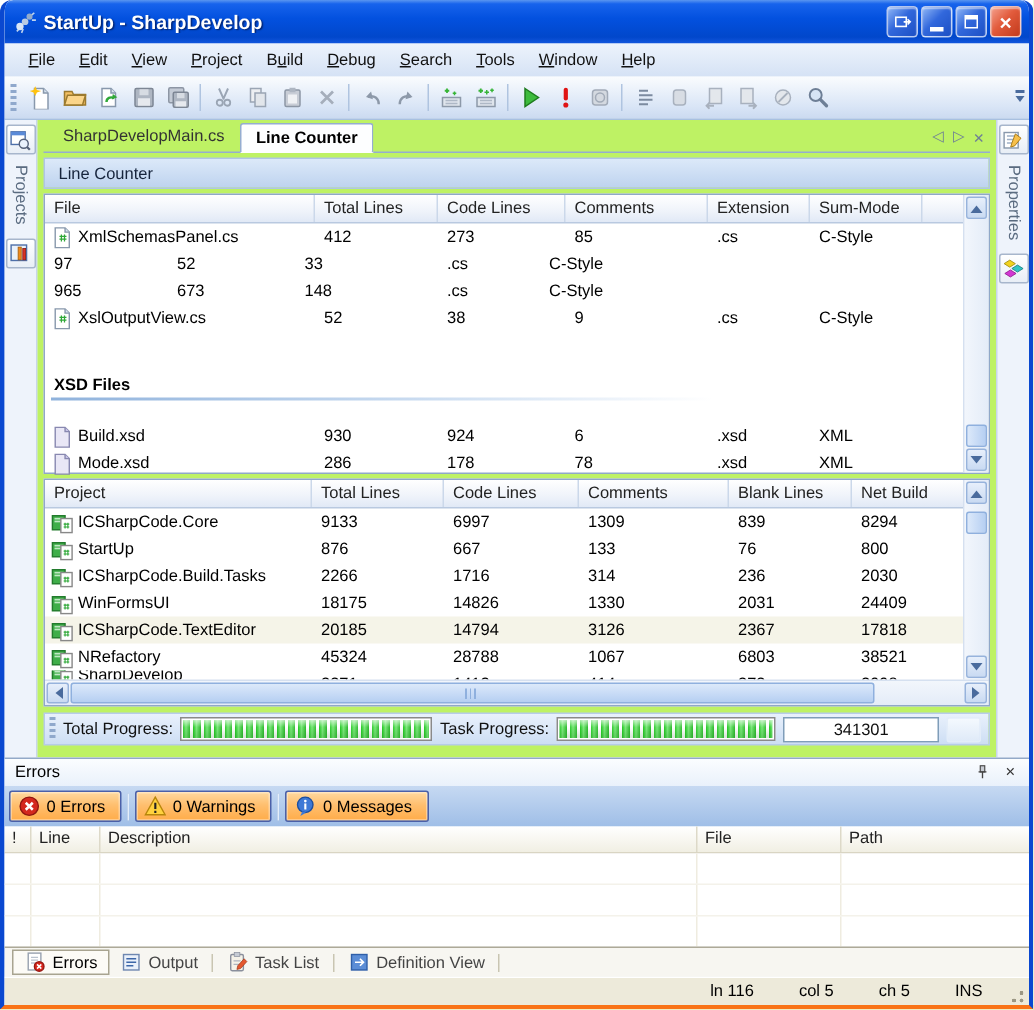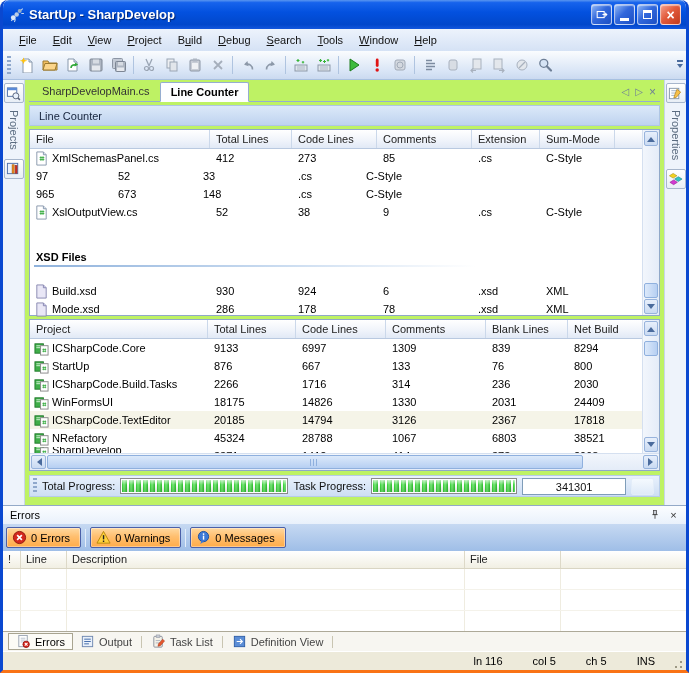--- a/index.html
+++ b/index.html
@@ -756,20 +756,21 @@
             <circle cx="8.05" cy="4.3" r=".95" fill="#fff"></circle>
           </svg>
         <span>0 Messages</span>
       </span>
     </div>
     <div class="ep-thead">
       <span class="ehc ec1">!</span>
       <span class="ehc ec2">Line</span>
       <span class="ehc ec3">Description</span>
       <span class="ehc ec4">File</span>
+      <span class="ehc ec5">Path</span>
     </div>
     <div class="ep-body">
       <div class="ep-row">
           <span class="ecell ec1"></span>
           <span class="ecell ec2"></span>
           <span class="ecell ec3"></span>
           <span class="ecell ec4"></span>
           <span class="ecell ec5"></span>
         </div>
       <div class="ep-row">

